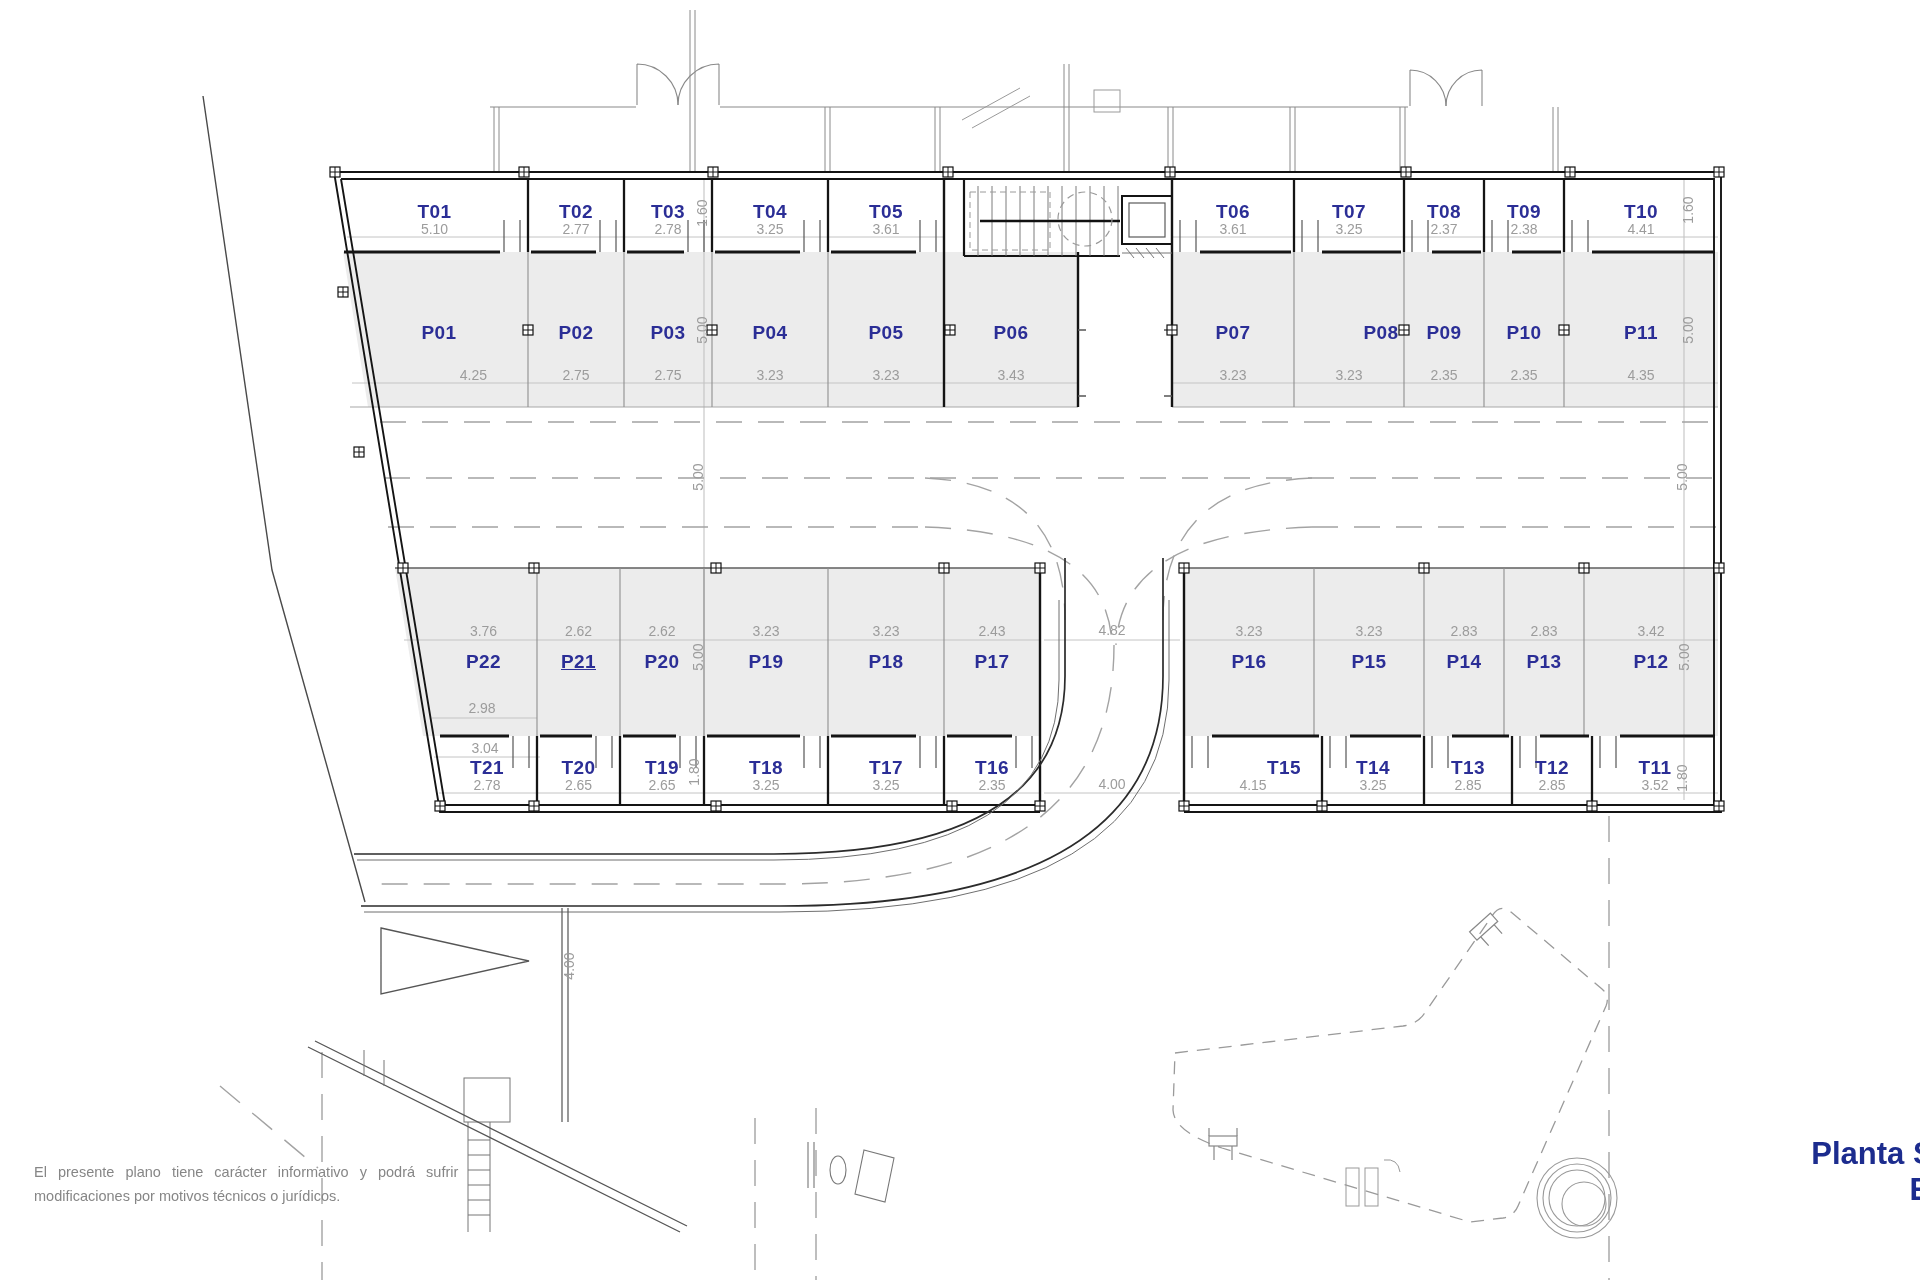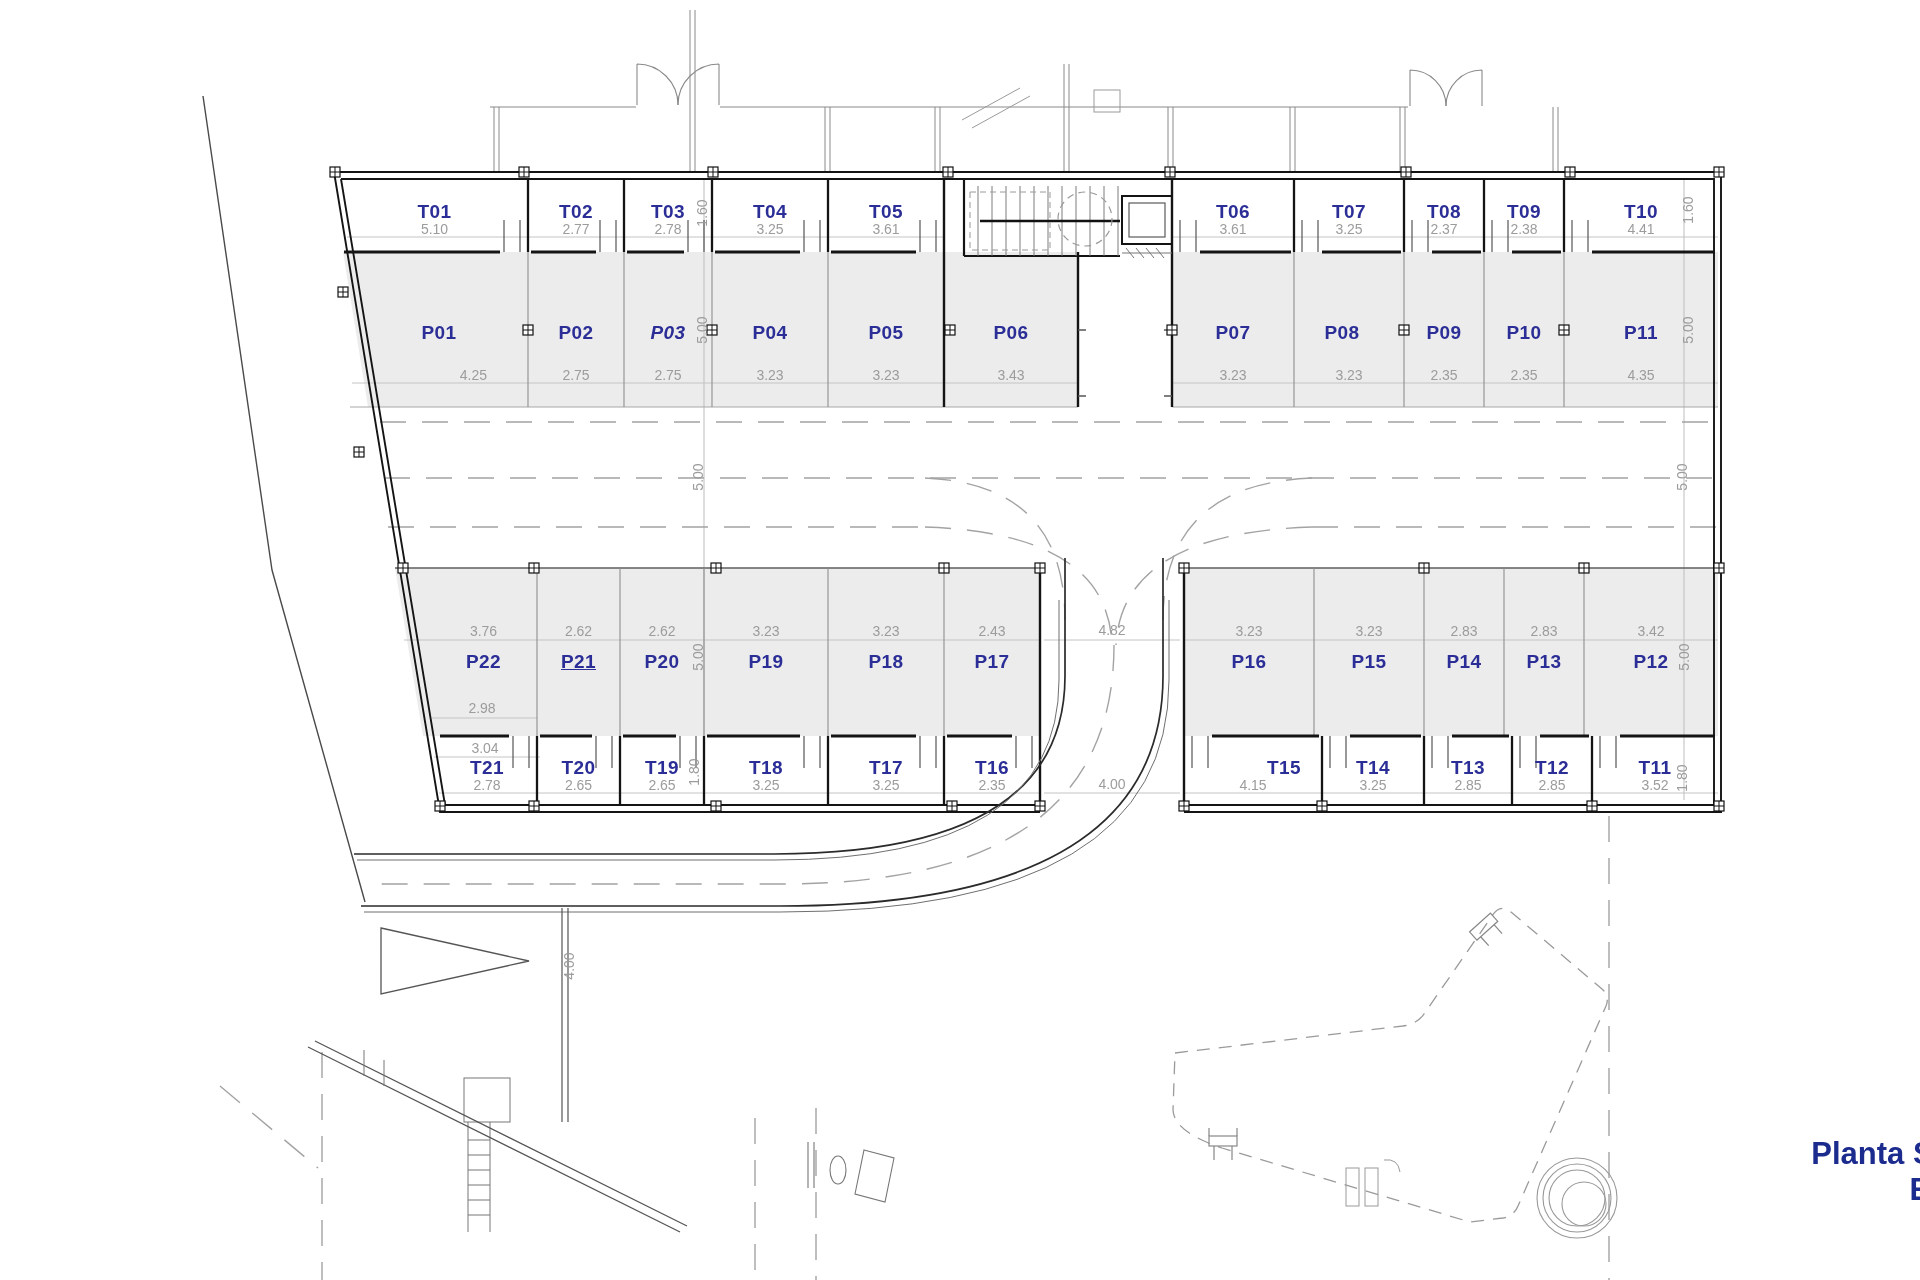--- a/index.html
+++ b/index.html
@@ -468,31 +468,31 @@
       <div class="lbl" style="left: 1364px; top: 201px;">T08</div>
       <div class="dim" style="left: 1364px; top: 221px;">2.37</div>
       <div class="lbl" style="left: 1444px; top: 201px;">T09</div>
       <div class="dim" style="left: 1444px; top: 221px;">2.38</div>
       <div class="lbl" style="left: 1561px; top: 201px;">T10</div>
       <div class="dim" style="left: 1561px; top: 221px;">4.41</div>
       <div class="lbl" style="left: 359px; top: 322px;">P01</div>
       <div class="dim" style="left: 359px; top: 367px; text-align: right;">4.25</div>
       <div class="lbl" style="left: 496px; top: 322px;">P02</div>
       <div class="dim" style="left: 496px; top: 367px;">2.75</div>
-      <div class="lbl" style="left: 588px; top: 322px; font-style: italic;">P03</div>
+      <div class="lbl" style="left: 588px; top: 322px;">P03</div>
       <div class="dim" style="left: 588px; top: 367px;">2.75</div>
       <div class="lbl" style="left: 690px; top: 322px;">P04</div>
       <div class="dim" style="left: 690px; top: 367px;">3.23</div>
       <div class="lbl" style="left: 806px; top: 322px;">P05</div>
       <div class="dim" style="left: 806px; top: 367px;">3.23</div>
       <div class="lbl" style="left: 931px; top: 322px;">P06</div>
       <div class="dim" style="left: 931px; top: 367px;">3.43</div>
       <div class="lbl" style="left: 1153px; top: 322px;">P07</div>
       <div class="dim" style="left: 1153px; top: 367px;">3.23</div>
-      <div class="lbl" style="left: 1262px; top: 322px;">P08</div>
+      <div class="lbl" style="left: 1301px; top: 322px;">P08</div>
       <div class="dim" style="left: 1269px; top: 367px;">3.23</div>
       <div class="lbl" style="left: 1364px; top: 322px;">P09</div>
       <div class="dim" style="left: 1364px; top: 367px;">2.35</div>
       <div class="lbl" style="left: 1444px; top: 322px;">P10</div>
       <div class="dim" style="left: 1444px; top: 367px;">2.35</div>
       <div class="lbl" style="left: 1561px; top: 322px;">P11</div>
       <div class="dim" style="left: 1561px; top: 367px;">4.35</div>
       <div class="lbl" style="left: 403.5px; top: 651px;">P22</div>
       <div class="dim" style="left: 403.5px; top: 623px;">3.76</div>
       <div class="lbl" style="left: 498.5px; top: 651px; text-decoration: underline;">P21</div>
@@ -552,13 +552,17 @@
       <div class="dim" style="left: 1032px; top: 776px;">4.00</div>
       <div class="dim" style="left: 402px; top: 700px;">2.98</div>
       <div class="dim" style="left: 405px; top: 740px;">3.04</div>
     </div>
 
   <div id="title-block">
     <div>Planta Sótano</div>
     <div>E:1/150</div>
   </div>
 
+  <div id="disclaimer">
+    <div class="l1">El presente plano tiene carácter informativo y podrá sufrir</div>
+    <div>modificaciones por motivos técnicos o jurídicos.</div>
+  </div>
 </div>
 
 </body></html>

